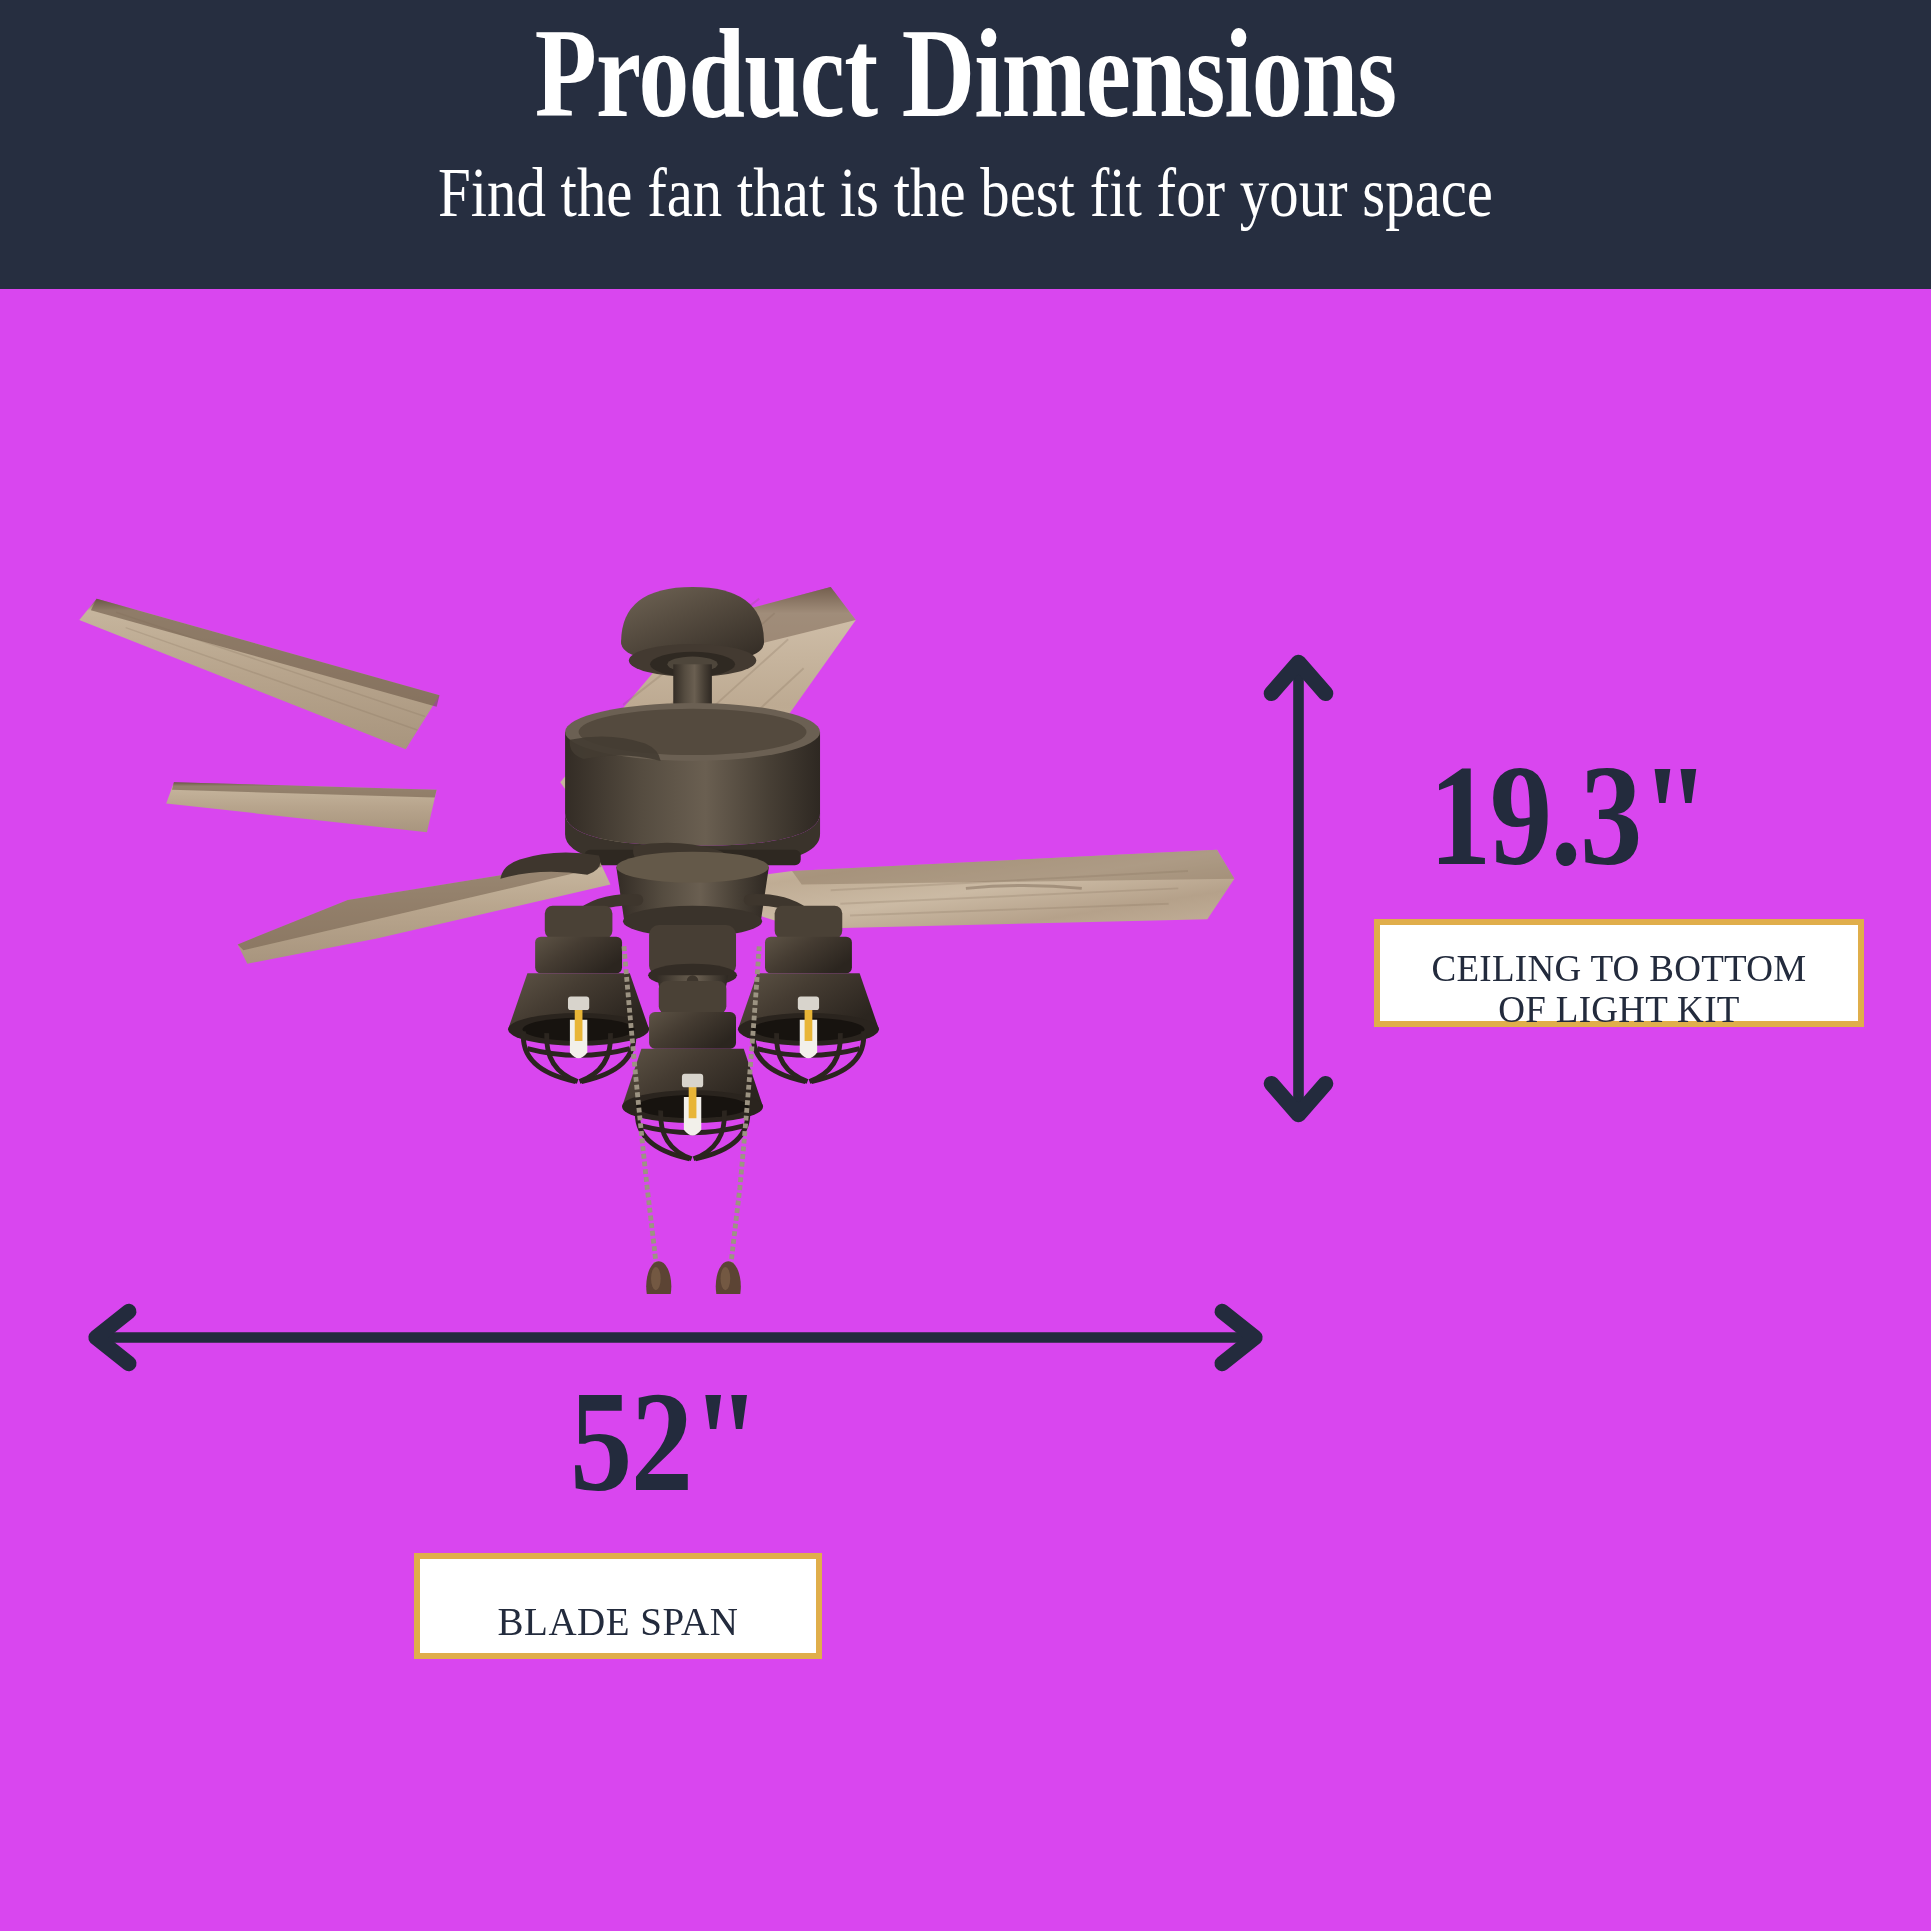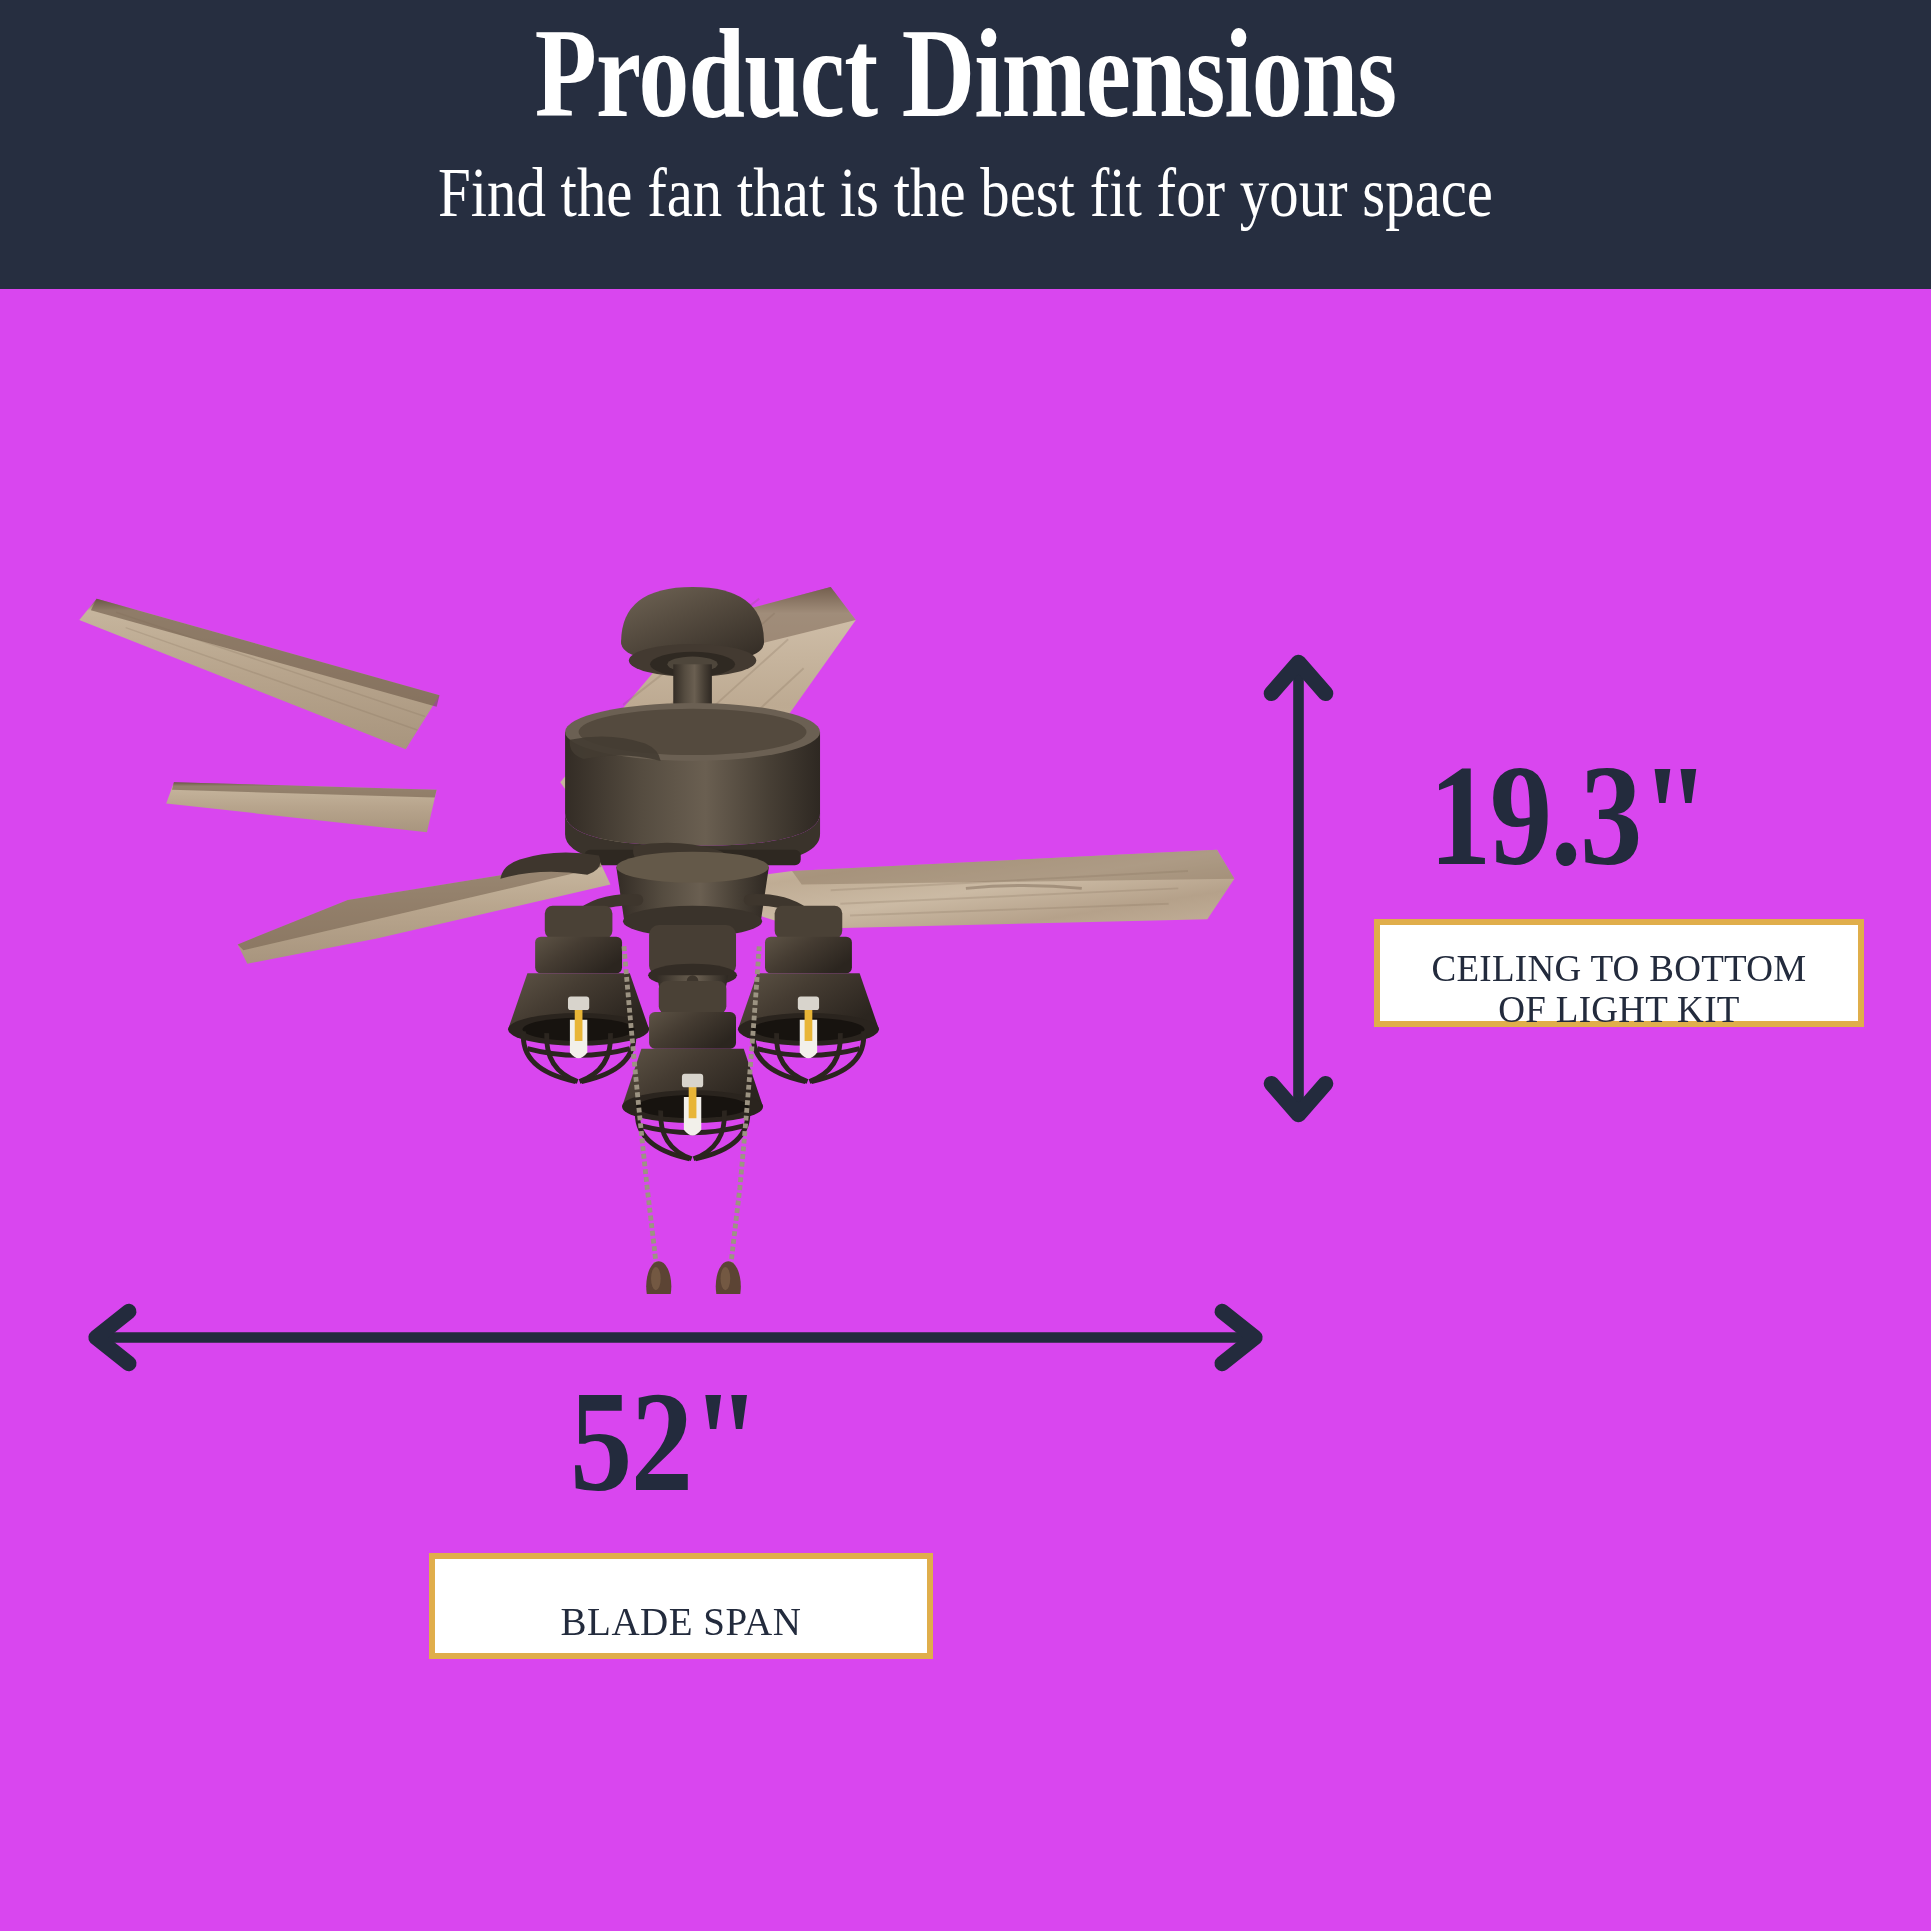--- a/index.html
+++ b/index.html
@@ -101,22 +101,22 @@
   #vertical-dim-label {
     left: 1374px; top: 919px;
     width: 490px; height: 108px;
   }
   #vertical-dim-label .label-text {
     font-size: 37px;
     line-height: 41px;
     letter-spacing: 0.3px;
   }
   #horizontal-dim-label {
-    left: 429px; top: 1553px;
-    width: 504px; height: 106px; justify-content: center;
+    left: 414px; top: 1553px;
+    width: 408px; height: 106px; justify-content: center;
   }
   #horizontal-dim-label .label-text {
     font-size: 39px;
     line-height: 42px;
     letter-spacing: 0.5px;
   }
 
   
   #horizontal-arrow, #vertical-arrow { position: absolute; }
   #horizontal-arrow { left: 77px; top: 1299px; }

